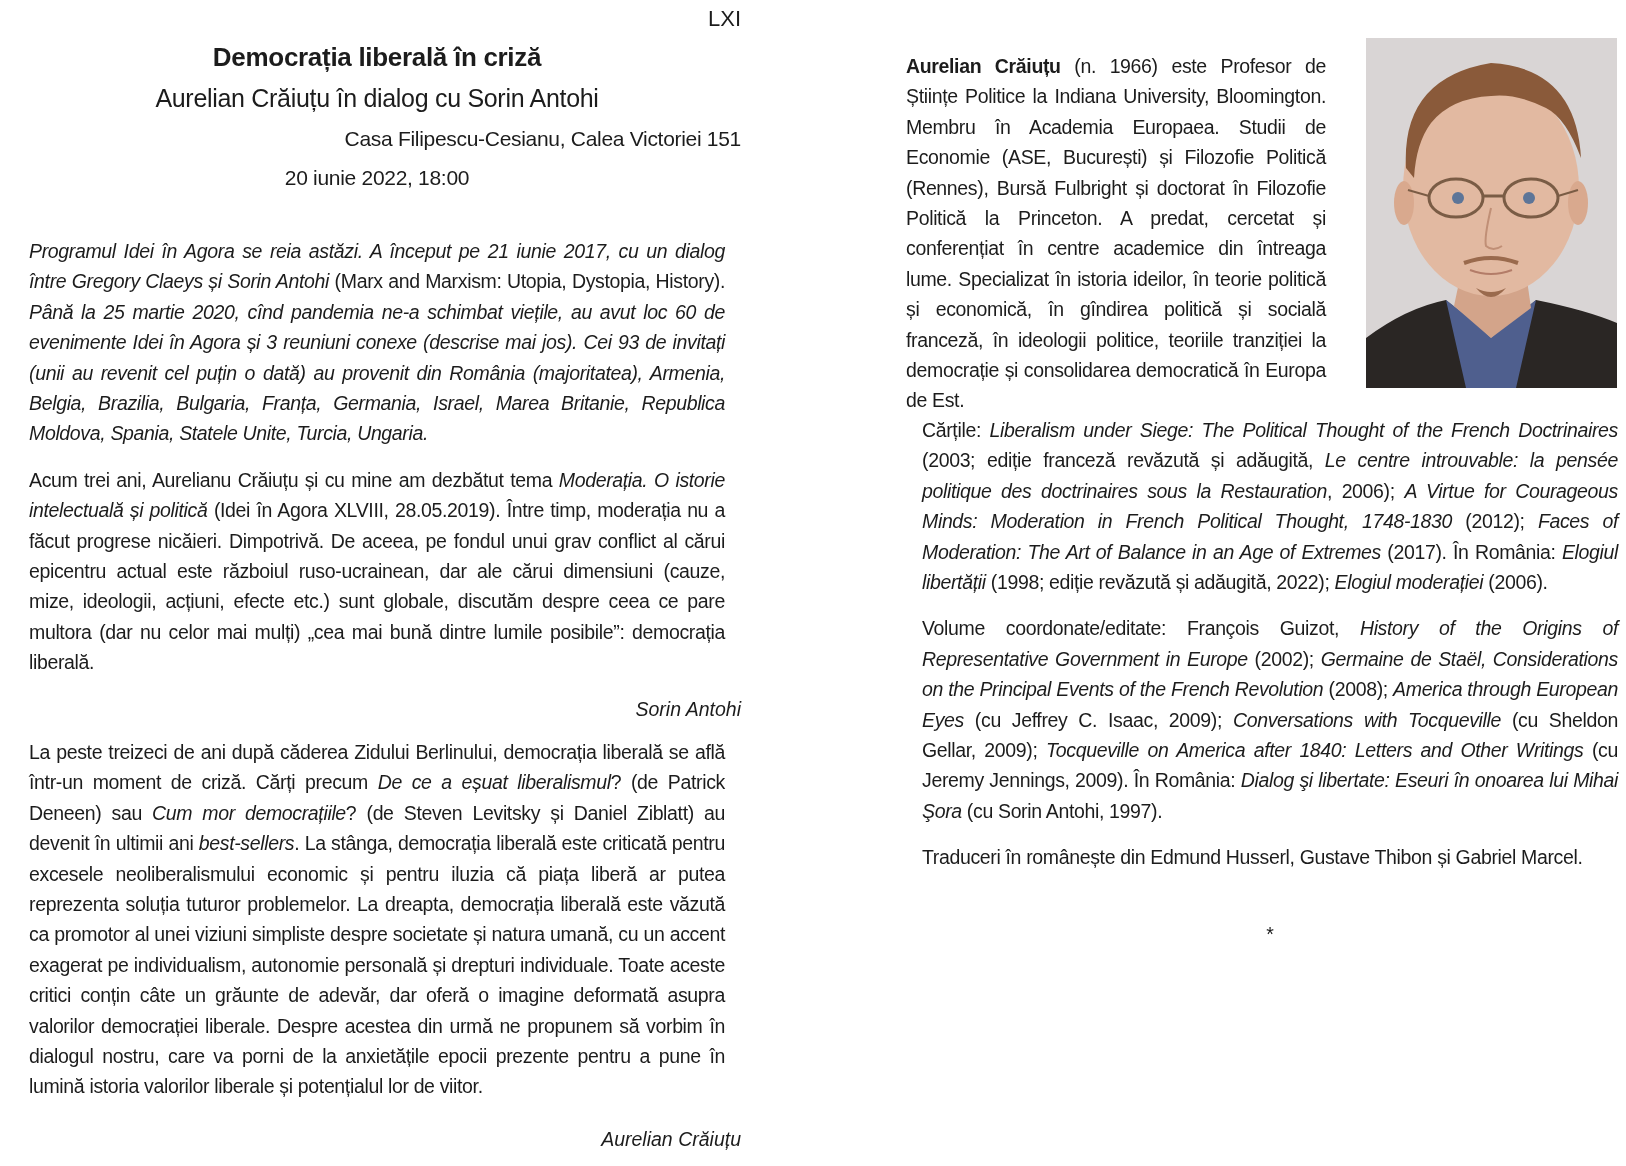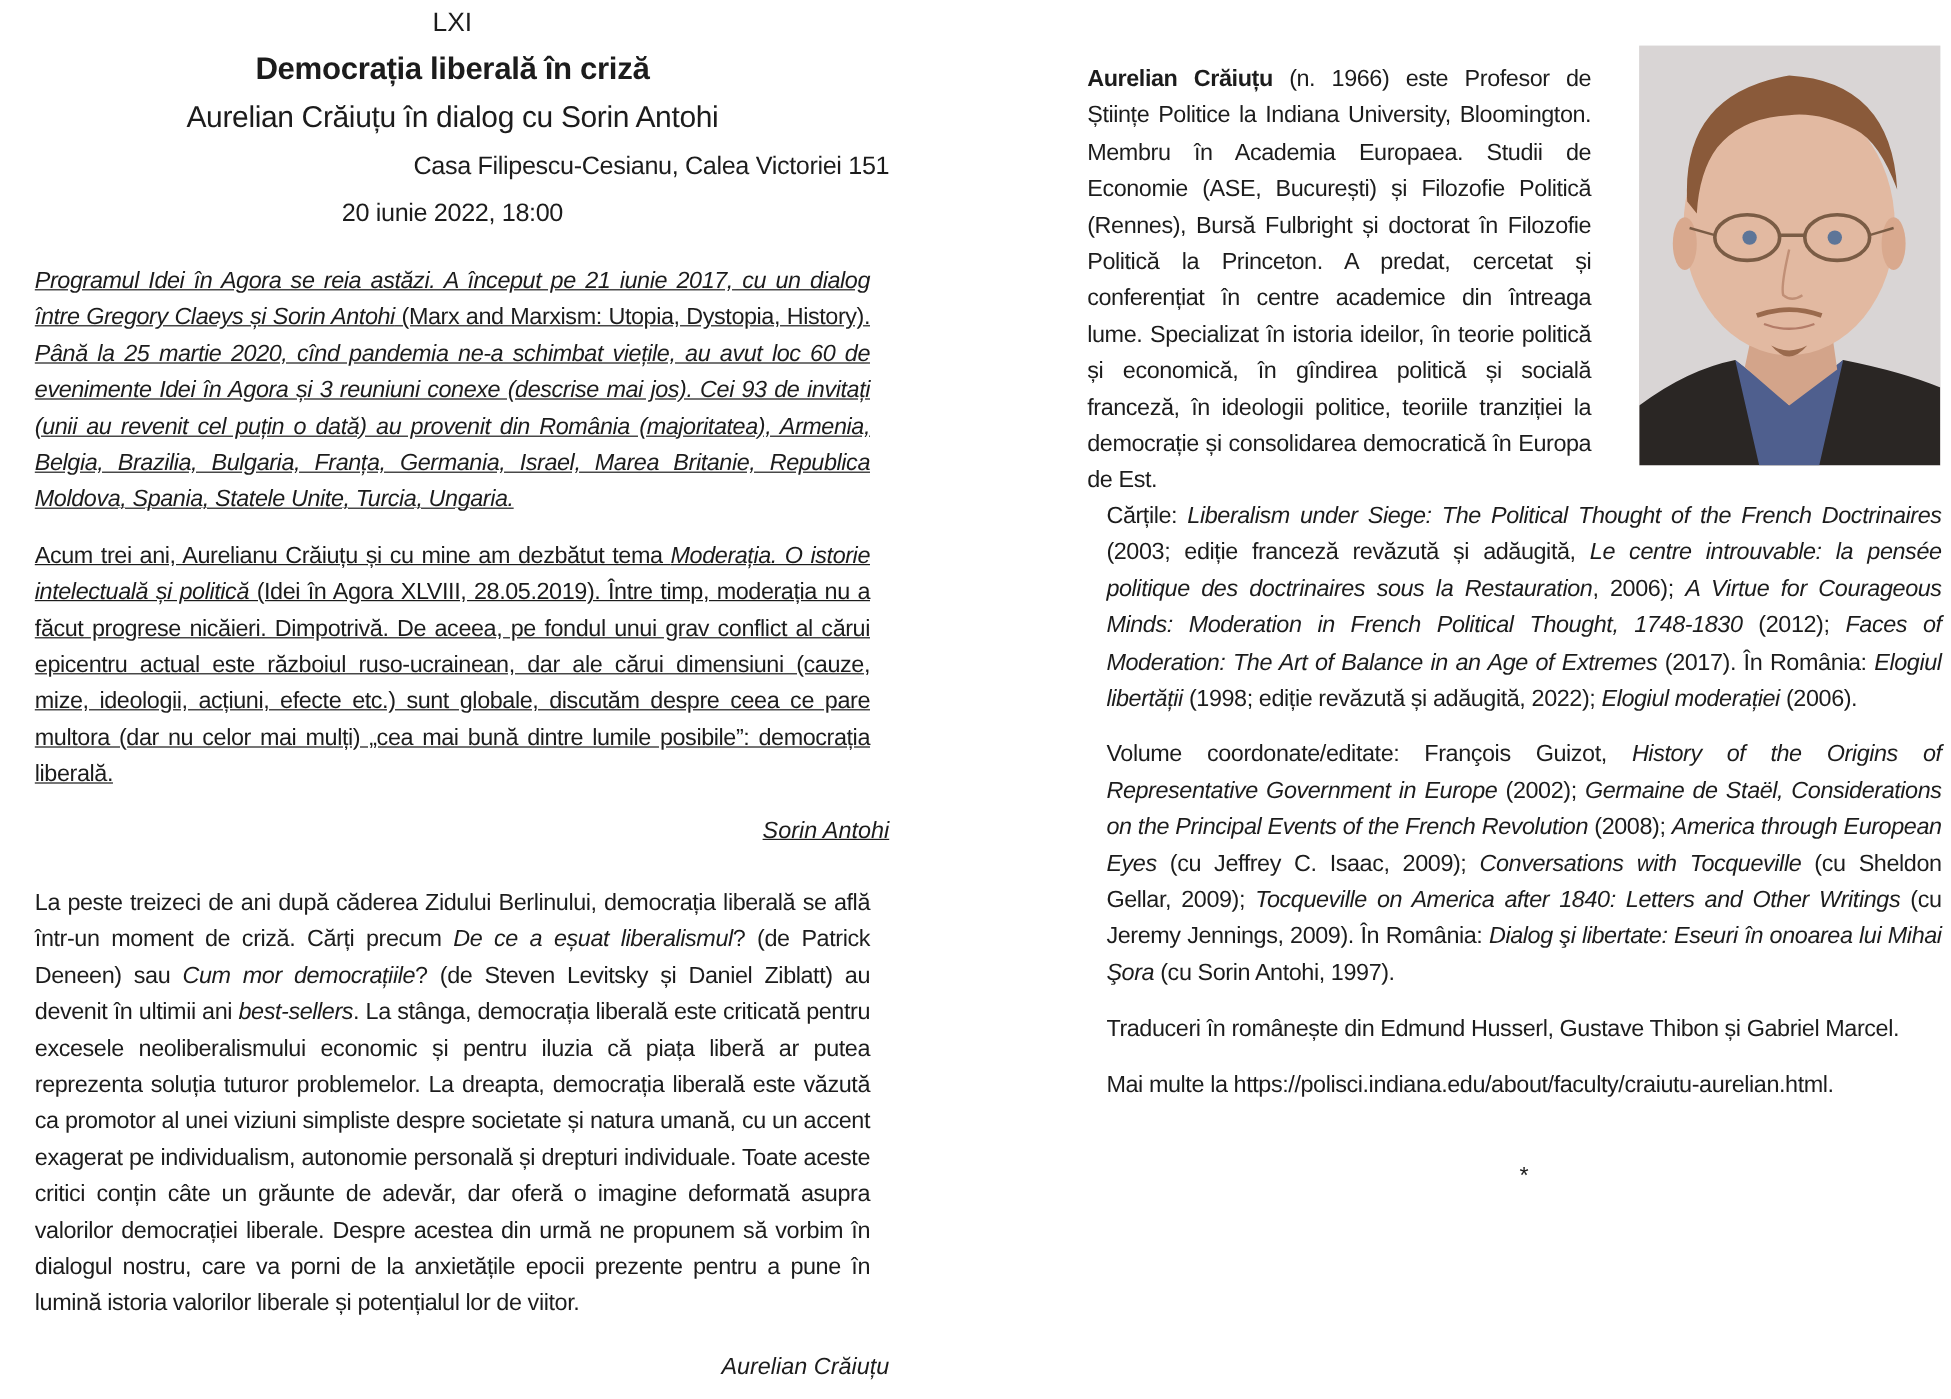--- a/index.html
+++ b/index.html
@@ -8,26 +8,26 @@
     font-family: "Liberation Sans", "DejaVu Sans", sans-serif;
     color: #1c1c1c;
   }
   .col { position: absolute; top: 0; }
   .left { left: 13px; width: 728px; }
   .right { left: 890px; width: 728px; }
   .p {
     font-size: 19.5px; line-height: 30.4px; text-align: justify;
     letter-spacing: -0.35px; margin: 16px;
   }
-  .hdr-num { position: absolute; top: 4px; left: 0; width: 100%; text-align: center; font-size: 22px; line-height: 30px; }
+  .hdr-num { position: absolute; top: 4px; left: 0; width: 100%; text-align: right; font-size: 22px; line-height: 30px; }
   .hdr-title { position: absolute; top: 40px; left: 0; width: 100%; text-align: center; font-size: 26px; font-weight: bold; line-height: 34px; letter-spacing: -0.3px; }
   .hdr-sub { position: absolute; top: 82px; left: 0; width: 100%; text-align: center; font-size: 25px; line-height: 32px; letter-spacing: -0.3px; }
   .hdr-venue { position: absolute; top: 124px; left: 0; width: 100%; text-align: right; font-size: 21px; line-height: 30px; letter-spacing: -0.3px; }
   .hdr-date { position: absolute; top: 163px; left: 0; width: 100%; text-align: center; font-size: 21px; line-height: 30px; letter-spacing: -0.3px; }
-  .intro { position: absolute; top: 203px; left: 0; width: 100%; text-decoration: underline; }
+  .intro { position: absolute; top: 220px; left: 0; width: 100%; }
   .sig { text-align: right; font-style: italic; font-size: 19.5px; line-height: 30.4px; }
   .essay { position: absolute; top: 721px; left: 0; width: 100%; }
   .sig2 { position: absolute; top: 1124px; right: 0; font-style: italic; font-size: 19.5px; line-height: 30.4px; }
   i, .it { font-style: italic; }
   b { font-weight: bold; }
   .photo {
     position: absolute; left: 1366px; top: 38px; width: 251px; height: 350px;
     background: linear-gradient(180deg, #dcd9d9 0%, #d6d2d2 60%, #cfcaca 100%);
     overflow: hidden;
   }
@@ -97,21 +97,20 @@
   <div class="bio1">
     <p class="p"><b>Aurelian Crăiuțu</b><span> (n. 1966) este Profesor de Științe Politice la Indiana University, Bloomington. Membru în Academia Europaea. Studii de Economie (ASE, București) și Filozofie Politică (Rennes), Bursă Fulbright și doctorat în Filozofie Politică la Princeton. A predat, cercetat și conferențiat în centre academice din întreaga lume. Specializat în istoria ideilor, în teorie politică și economică, în gîndirea politică și socială franceză, în ideologii politice, teoriile tranziției la democrație și consolidarea democratică în Europa de Est.</span></p>
   </div>
 
   <div class="bio-rest">
     <p class="p"><span>Cărțile: </span><span class="it">Liberalism under Siege: The Political Thought of the French Doctrinaires</span><span> (2003; ediție franceză revăzută și adăugită, </span><span class="it">Le centre introuvable: la pensée politique des doctrinaires sous la Restauration</span><span>, 2006); </span><span class="it">A Virtue for Courageous Minds: Moderation in French Political Thought, 1748-1830</span><span> (2012); </span><span class="it">Faces of Moderation: The Art of Balance in an Age of Extremes</span><span> (2017). În România: </span><span class="it">Elogiul libertății</span><span> (1998; ediție revăzută și adăugită, 2022); </span><span class="it">Elogiul moderației</span><span> (2006).</span></p>
 
     <p class="p"><span>Volume coordonate/editate: François Guizot, </span><span class="it">History of the Origins of Representative Government in Europe</span><span> (2002); </span><span class="it">Germaine de Staël, Considerations on the Principal Events of the French Revolution</span><span> (2008); </span><span class="it">America through European Eyes</span><span> (cu Jeffrey C. Isaac, 2009); </span><span class="it">Conversations with Tocqueville</span><span> (cu Sheldon Gellar, 2009); </span><span class="it">Tocqueville on America after 1840: Letters and Other Writings</span><span> (cu Jeremy Jennings, 2009). În România: </span><span class="it">Dialog şi libertate: Eseuri în onoarea lui Mihai Şora</span><span> (cu Sorin Antohi, 1997).</span></p>
 
     <p class="p" style="text-align:left">Traduceri în românește din Edmund Husserl, Gustave Thibon și Gabriel Marcel.</p>
-    <p class="p" style="text-align:left">Mai multe la https://polisci.indiana.edu/about/faculty/craiutu-aurelian.html.</p>
 
     <div class="gap"></div>
 
 
     <div class="star">*</div>
 
   </div>
 </div>
 
 </body></html>

